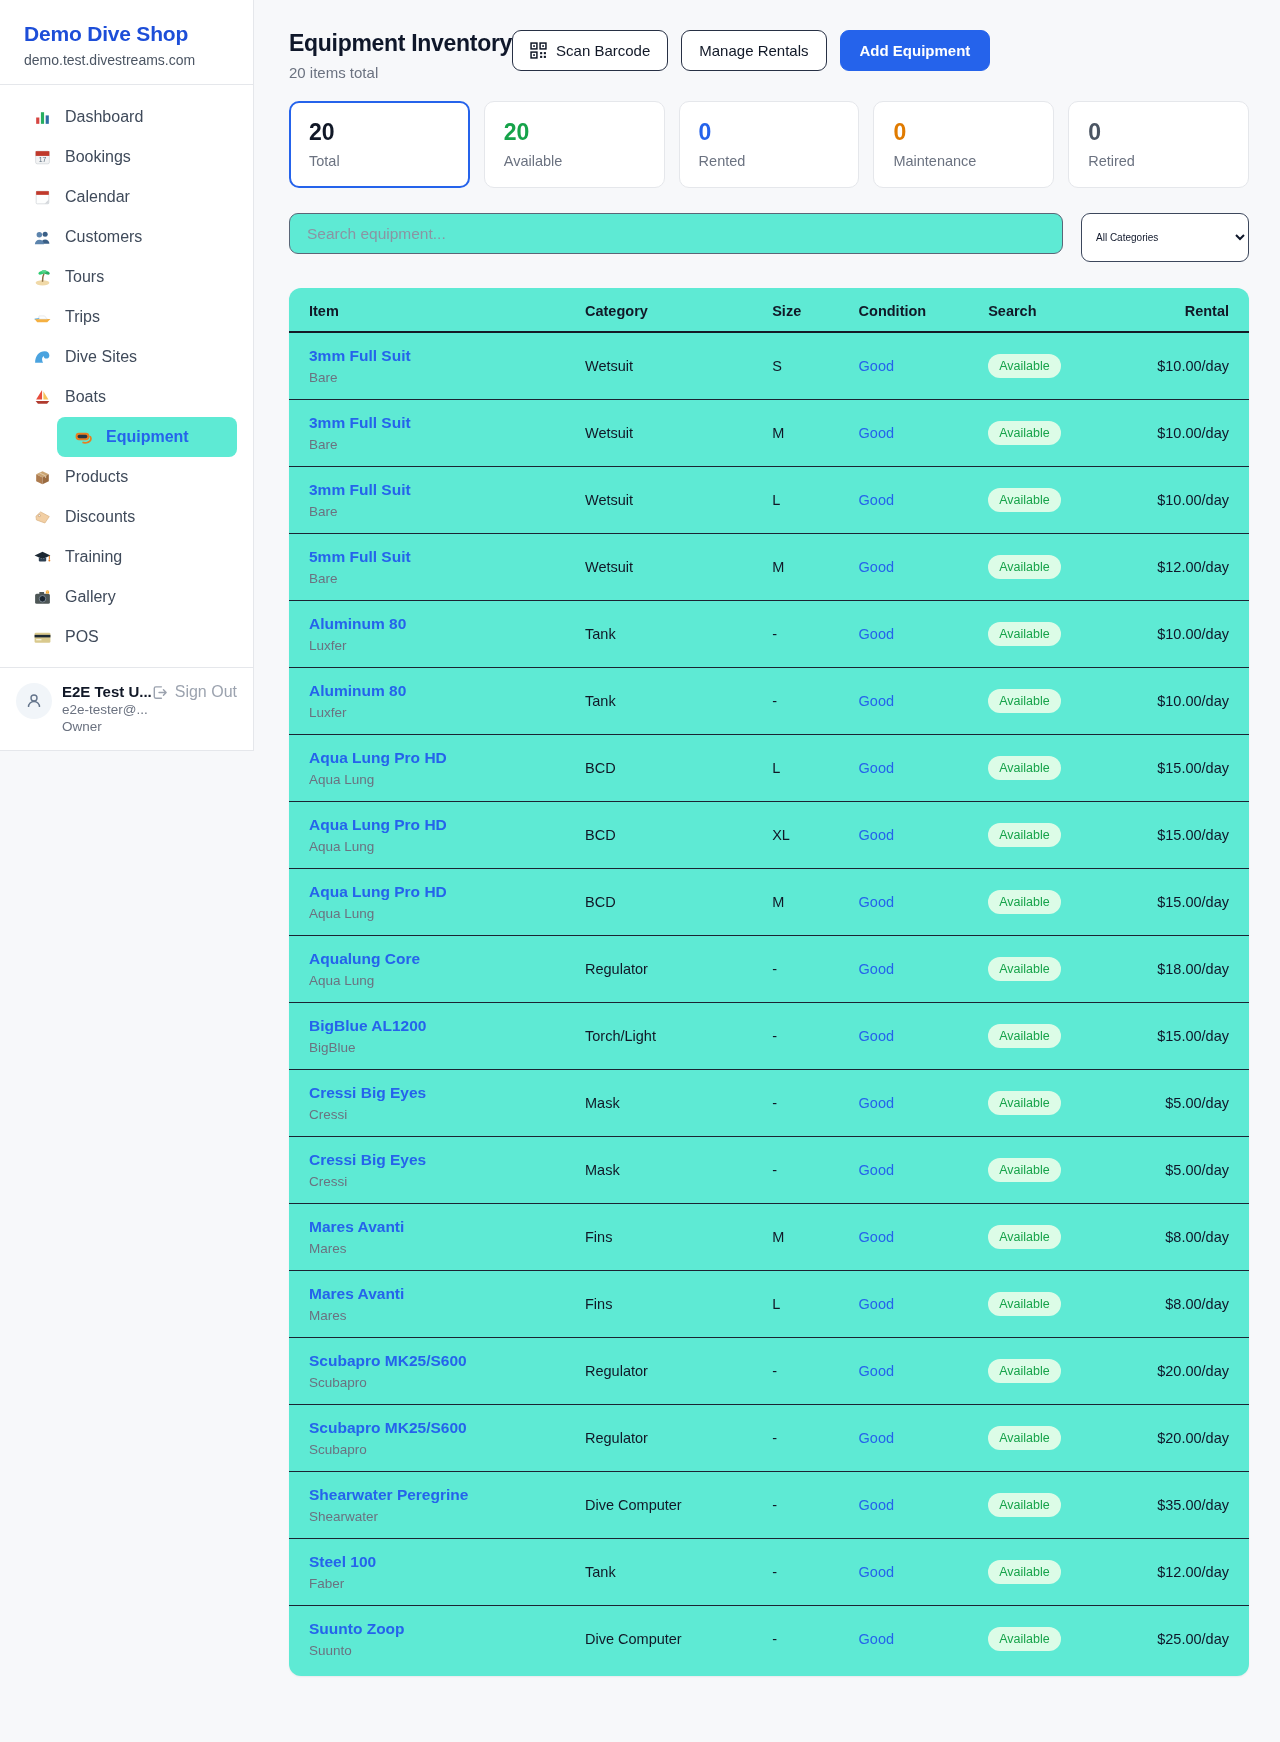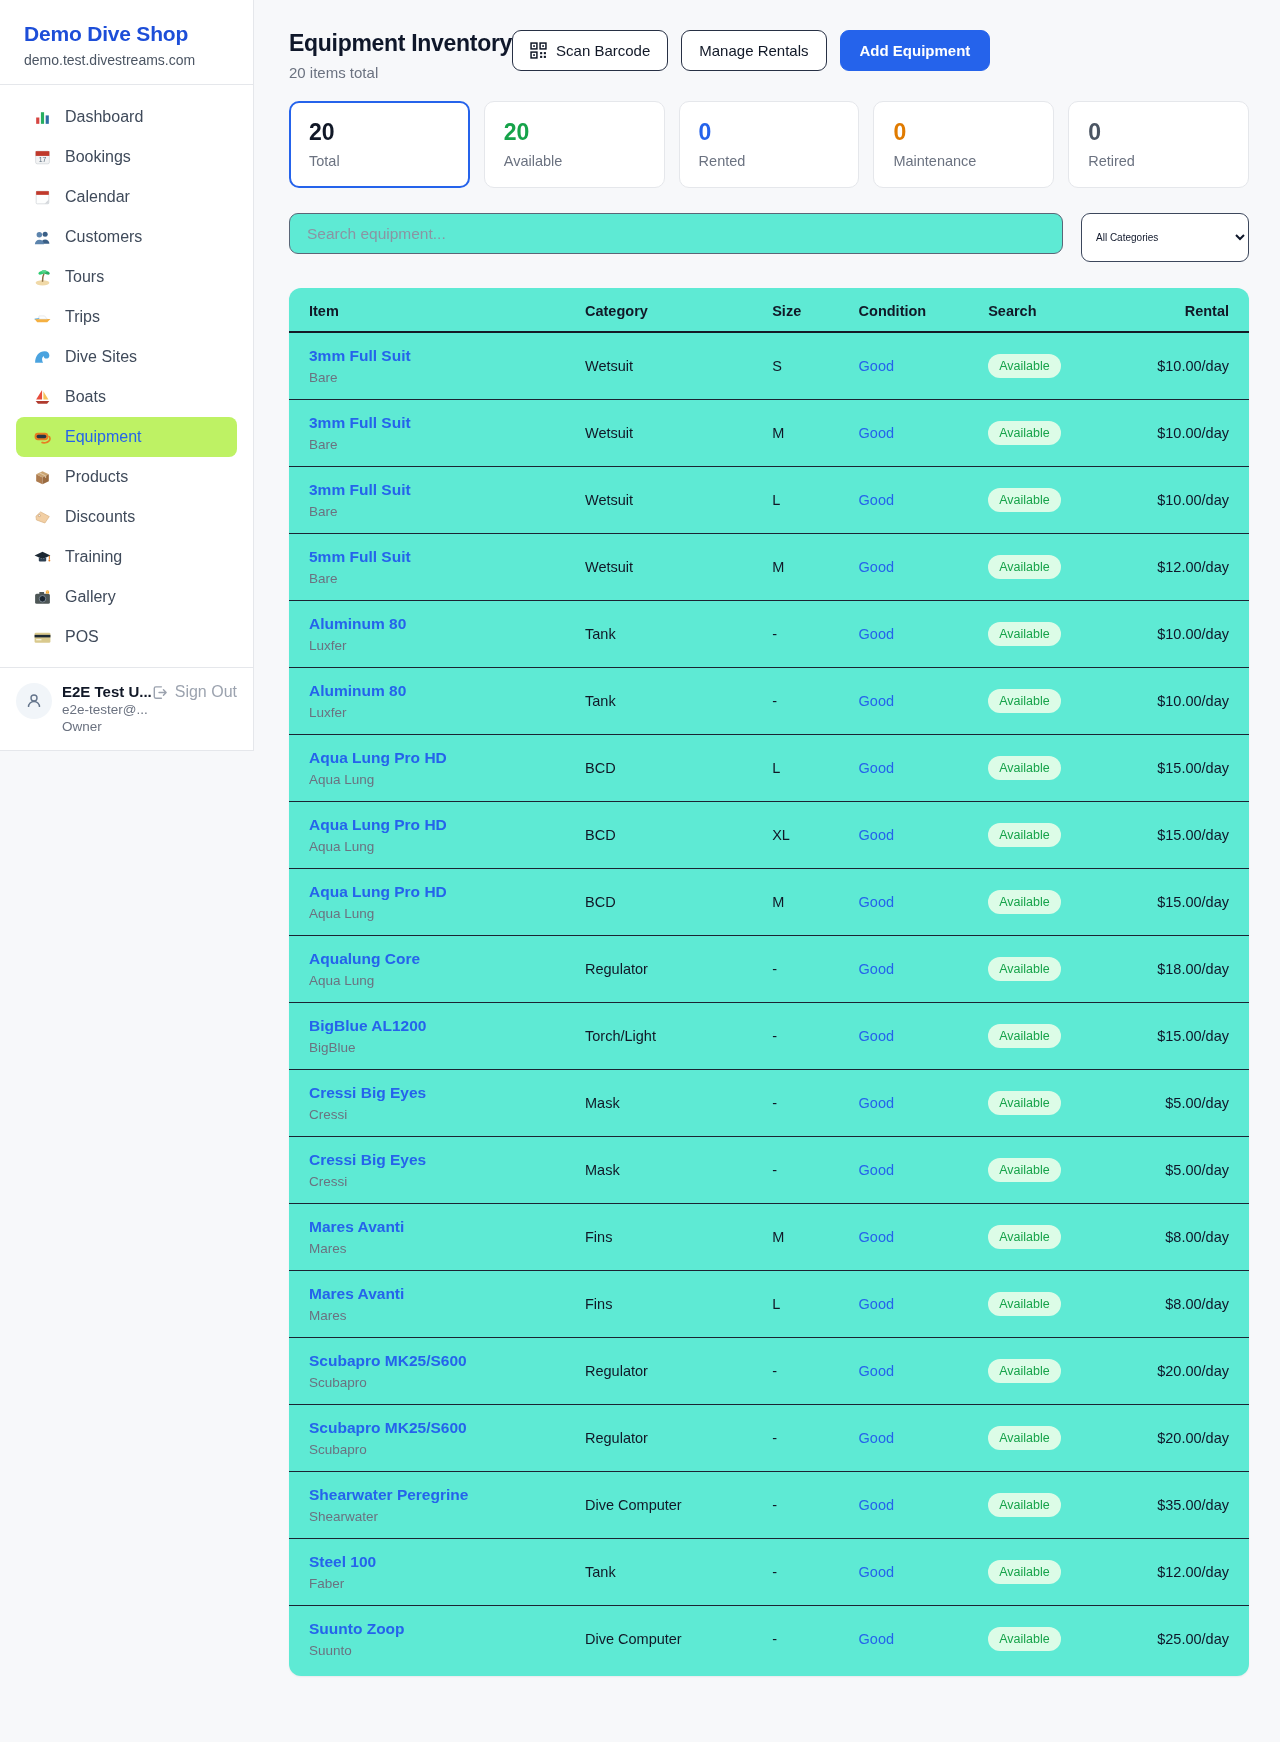--- a/index.html
+++ b/index.html
@@ -20,21 +20,21 @@
   }
   .brand { padding:22px 24px 16px; }
   .brand-title { font-size:21px; font-weight:bold; color:#1d4ed8; letter-spacing:-0.2px; }
   .brand-domain { font-size:14px; color:#4b5563; margin-top:6px; }
   .nav { border-top:1px solid #e5e7eb; padding:12px 16px 10px; }
   .nav-item {
     display:flex; align-items:center; gap:13px;
     padding:10px 16px; border-radius:8px;
     font-size:16px; color:#3f4a5a; cursor:pointer;
   }
-  .nav-item.active { background:#bef264; color:#2563eb; font-weight:400; }
+  .nav-item.active { background:#5eead4; color:#2563eb; font-weight:700;margin-left:41px; }
   .nav-icon { width:20px; height:20px; flex:0 0 20px; display:inline-flex; align-items:center; justify-content:center; }
   .nav-icon svg { width:19px; height:19px; }
   
   .user-section {
     border-top:1px solid #e5e7eb;
     padding:15px 16px 16px;
     display:flex; align-items:flex-start; gap:10px;
   }
   .avatar {
     width:36px; height:36px; border-radius:50%;

